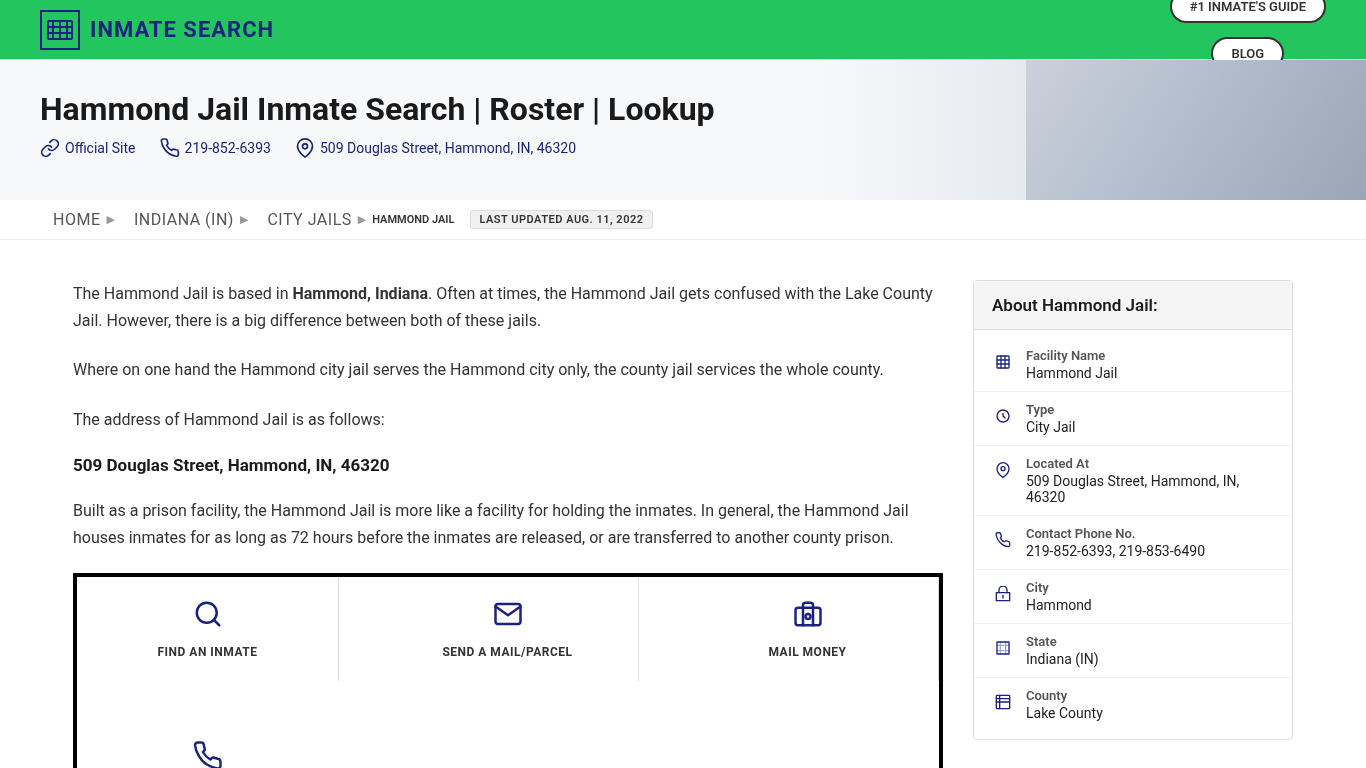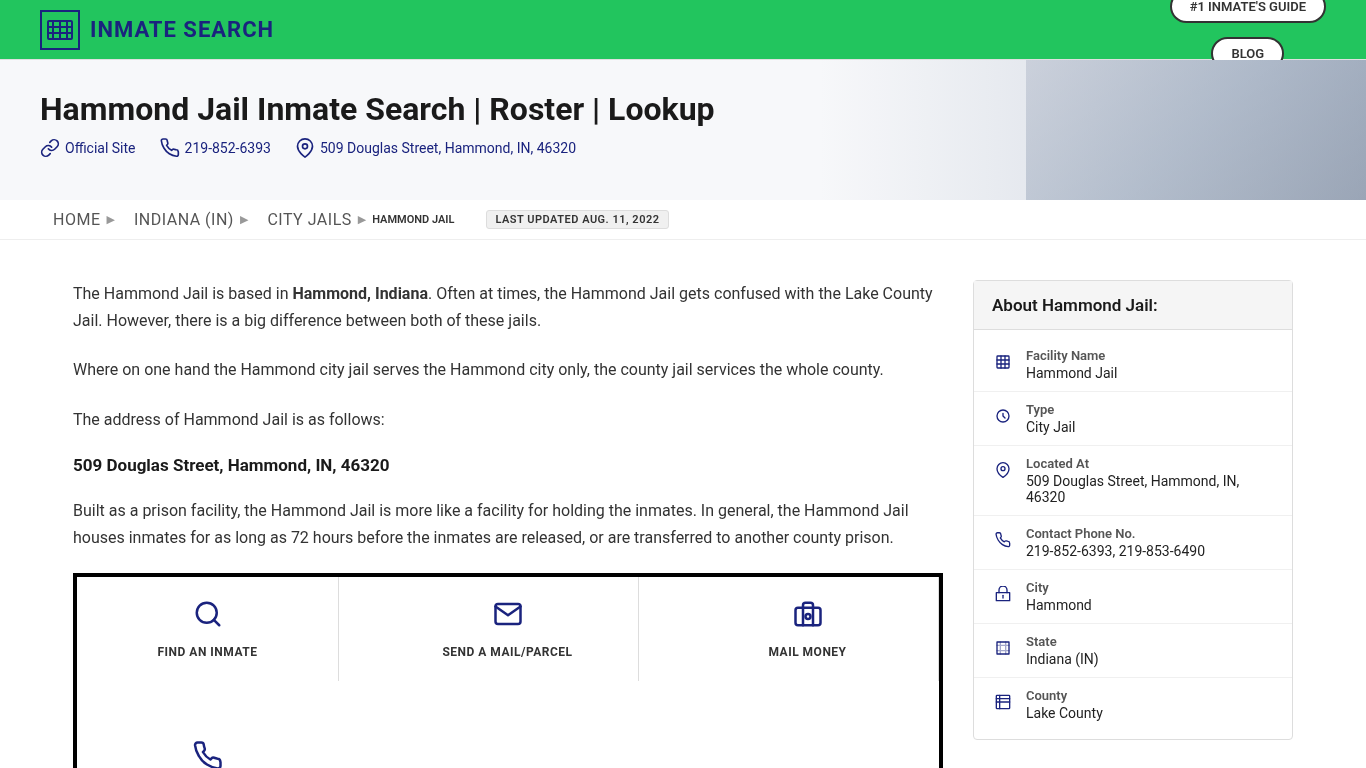--- a/index.html
+++ b/index.html
@@ -113,21 +113,21 @@
     .breadcrumb-item {
       color: #555;
       text-transform: uppercase;
       font-size: 16px;
       letter-spacing: 0.5px;
       padding-left: 13px;
     }
     .breadcrumb-sep { color: #999; font-size: 11px; }
     .breadcrumb-current { font-weight: 600; color: #333; text-transform: uppercase; font-size: 11px; }
     .breadcrumb-updated {
-      margin-left: 26px;
+      margin-left: 10px;
       background: #f0f0f0;
       border: 1px solid #ddd;
       border-radius: 3px;
       padding: 2px 8px;
       font-size: 11px;
       font-weight: 600;
       color: #333;
       text-transform: uppercase;
       letter-spacing: 0.5px;
     }

